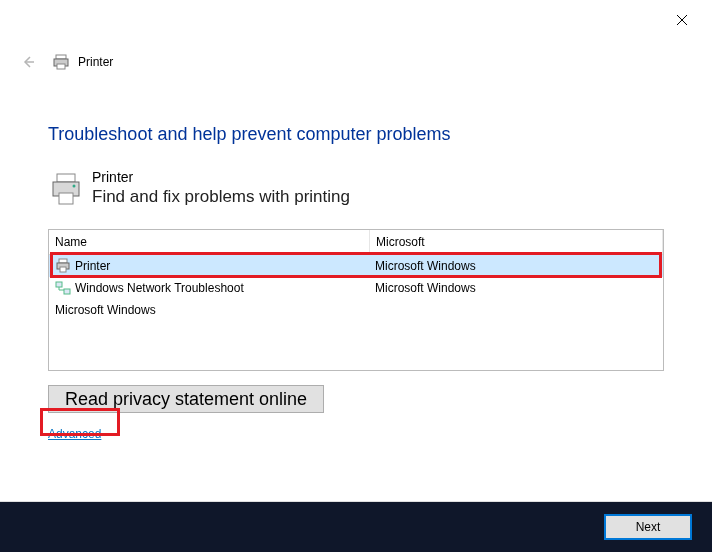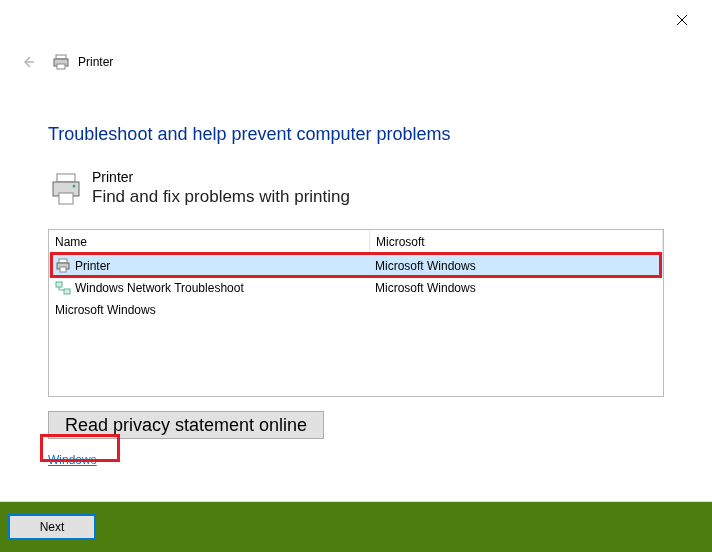--- a/index.html
+++ b/index.html
@@ -85,21 +85,21 @@
     margin: 0;
   }
   .section-sub {
     font-size: 17px;
     color: #222;
     margin-top: 2px;
   }
   .listview {
     border: 1px solid #bbb;
     width: 100%;
-    height: 168px;
+    height: 142px;
     background: #fff;
     box-sizing: border-box;
     position: relative;
   }
   .lv-header {
     display: flex;
     height: 24px;
     border-bottom: 1px solid #d9d9d9;
     background: #fff;
   }
@@ -167,24 +167,24 @@
     pointer-events: none;
     box-sizing: border-box;
   }
   .footer {
     position: absolute;
     left: 0;
     right: 0;
     bottom: 0;
     height: 50px;
     border-top: 1px solid #dfdfdf;
-    background: #4d7c0f;
-    display: flex;
-    align-items: center;
-    justify-content: flex-start;
+    background: #0f172a;
+    display: flex;
+    align-items: center;
+    justify-content: flex-end;
     padding-right: 20px;
   }
   .btn {
     height: 26px;
     width: 88px;
     margin-left: 8px;
     font-size: 12px;
     background: #e1e1e1;
     border: 1px solid #adadad;
     display: inline-flex;
@@ -277,21 +277,21 @@
               <span>Microsoft Windows</span>
             </div>
           </div>
         </div>
     <div class="red-box-row" style="left: 1px; right: 1px; top: 22px; height: 26px;"></div>
       </div>
 
     <button class="priv-btn">Read privacy statement online</button>
     <br>
     <div style="position:relative; display:inline-block;">
-      <a class="adv-link" href="#">Windows</a>
+      <a class="adv-link" href="#">Advanced</a>
       <div class="red-box-adv" id="adv-highlight" style="left:-8px; top:-5px; width:80px; height:28px;"></div>
     </div>
   </div>
 
   <div class="footer">
     <button class="btn primary">Next</button>
   </div>
 
 </div>
 

